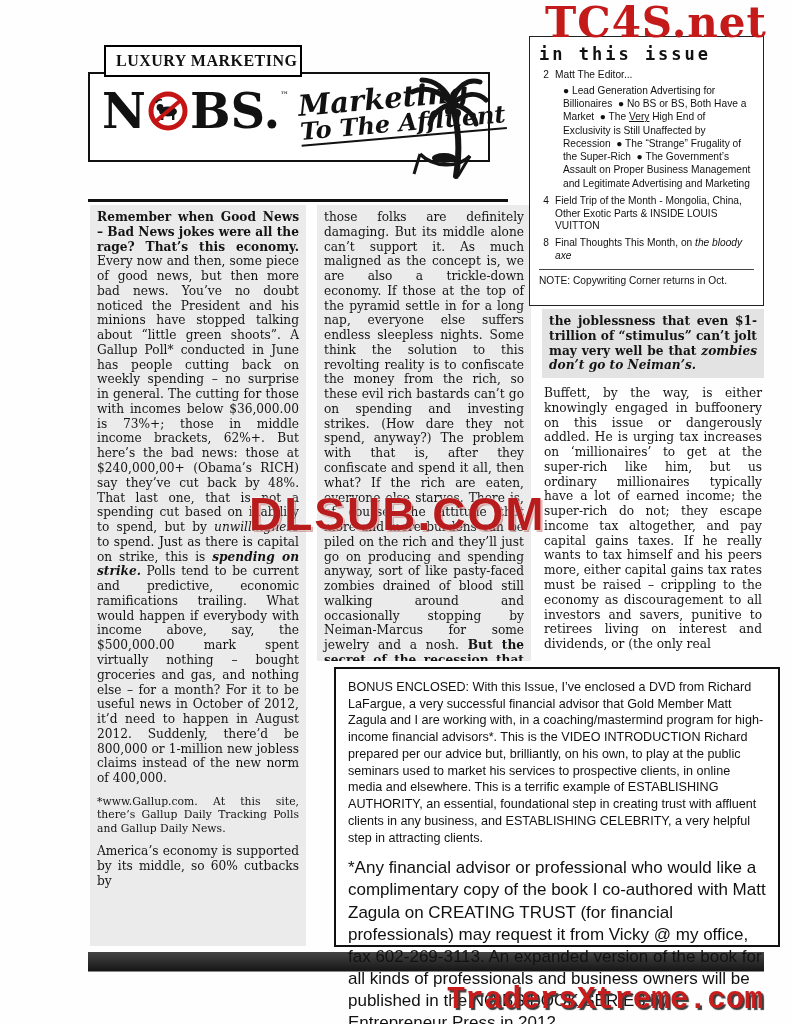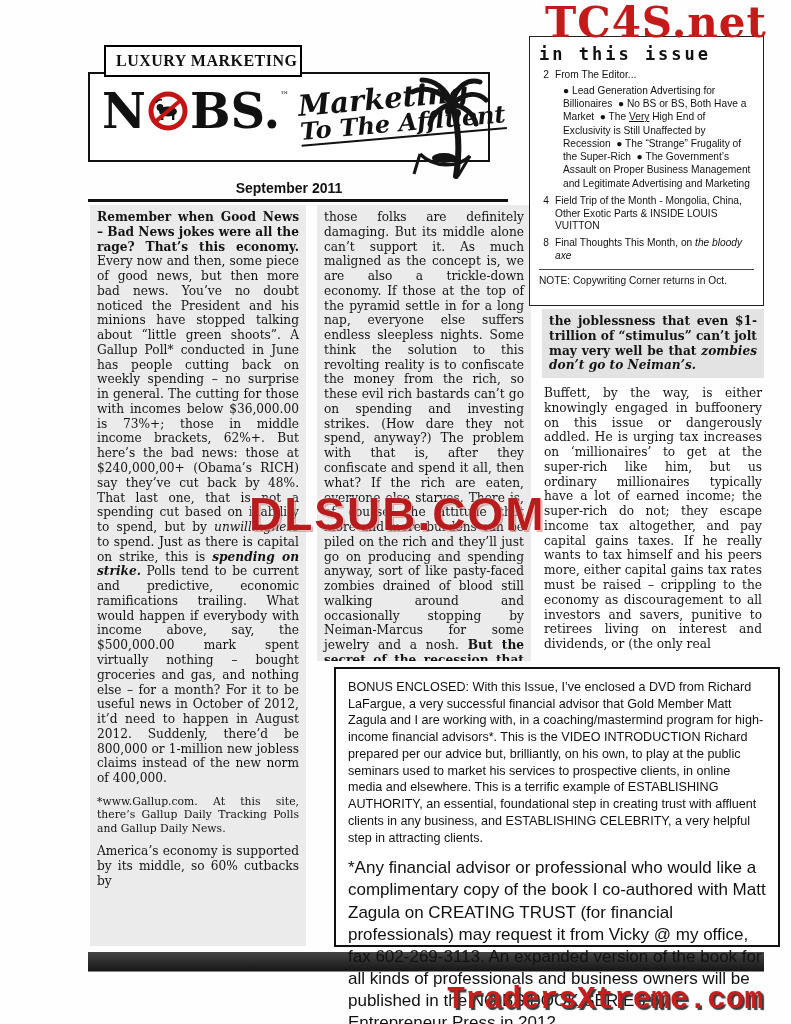--- a/index.html
+++ b/index.html
@@ -153,29 +153,28 @@
         <circle cx="43" cy="35" r="4" fill="#141414"></circle>
         <circle cx="51" cy="37" r="4" fill="#141414"></circle>
         <path d="M14 78 C 28 92 52 92 64 80" stroke="#141414" stroke-width="3.5" fill="none"></path>
         <ellipse cx="38" cy="82" rx="12" ry="5" fill="#141414"></ellipse>
         <line x1="14" y1="78" x2="8" y2="98" stroke="#141414" stroke-width="3"></line>
         <line x1="64" y1="80" x2="52" y2="100" stroke="#141414" stroke-width="3"></line>
       </svg>
     </span>
   </div>
 
-  <div class="issue-date">September 2011</div>
   <div class="header-rule"></div>
 
   <div class="issue-box">
     <div class="issue-title">in this issue</div>
 
     <div class="issue-item">
       <span class="pg">2</span>
-      <span class="txt">From The Editor...</span>
+      <span class="txt">Matt The Editor...</span>
     </div>
     <div class="issue-sub">● Lead Generation Advertising for Billionaires&nbsp; ● No BS or BS, Both Have a Market&nbsp; ● The <u>Very</u> High End of Exclusivity is Still Unaffected by Recession&nbsp; ● The “Strange” Frugality of the Super-Rich&nbsp; ● The Government’s Assault on Proper Business Management and Legitimate Advertising and Marketing</div>
 
     <div class="issue-item">
       <span class="pg">4</span>
       <span class="txt">Field Trip of the Month - Mongolia, China, Other Exotic Parts &amp; INSIDE LOUIS VUITTON</span>
     </div>
 
     <div class="issue-item" style="margin-top:4px;">
       <span class="pg">8</span>

